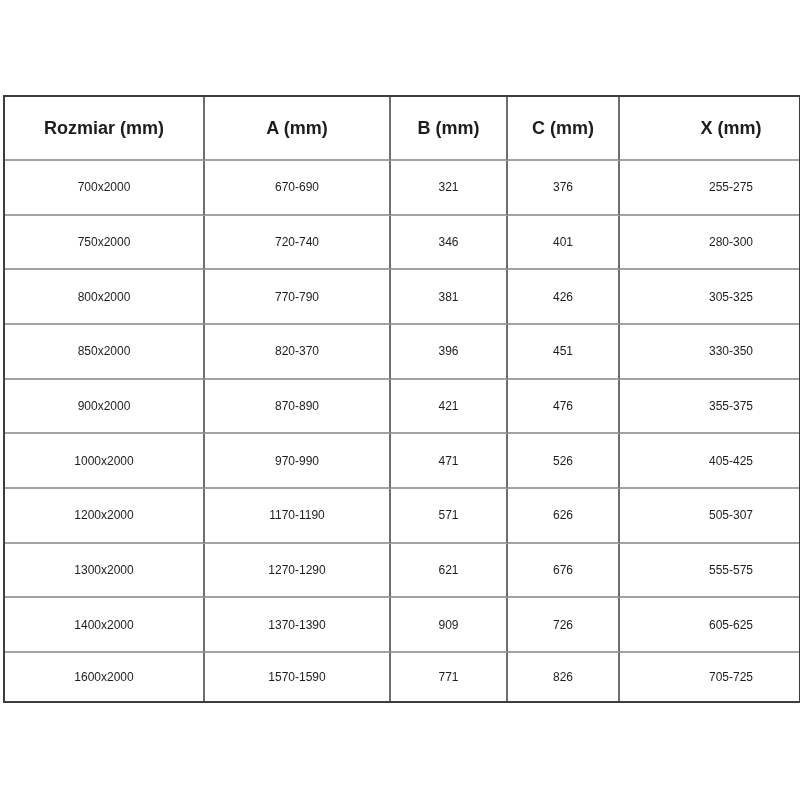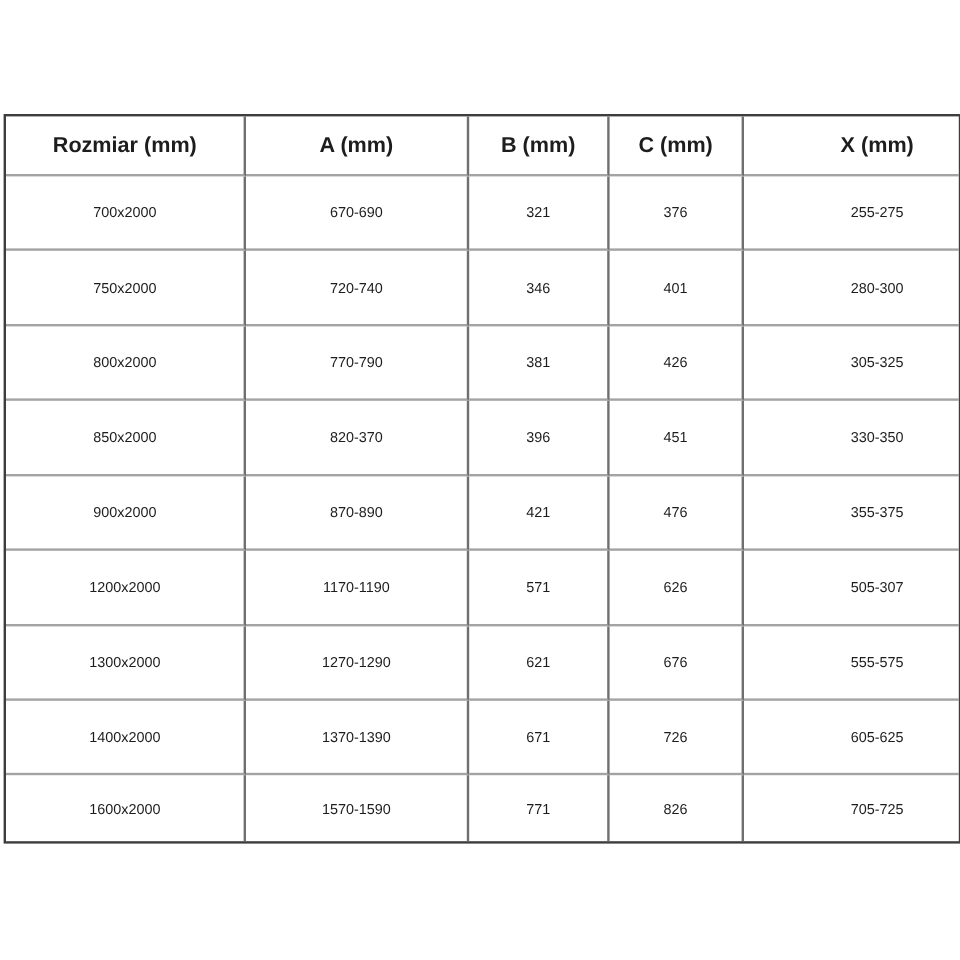--- a/index.html
+++ b/index.html
@@ -28,21 +28,21 @@
     height: 608px;
   }
   table {
     width: 100%;
     height: 100%;
     border-collapse: separate;
     border-spacing: 0;
     table-layout: fixed;
     border: 2px solid var(--border-outer);
   }
-  thead tr { height: 50px; }
+  thead tr { height: 64px; }
   th, td {
     text-align: center;
     vertical-align: middle;
     color: var(--text);
     padding: 0;
     overflow: hidden;
     white-space: nowrap;
   }
   th {
     font-size: 18px;
@@ -110,37 +110,44 @@
           <td>330-350</td>
         </tr>
         <tr>
           <td>900x2000</td>
           <td>870-890</td>
           <td>421</td>
           <td>476</td>
           <td>355-375</td>
         </tr>
         <tr>
+          <td>1000x2000</td>
+          <td>970-990</td>
+          <td>471</td>
+          <td>526</td>
+          <td>405-425</td>
+        </tr>
+        <tr>
           <td>1200x2000</td>
           <td>1170-1190</td>
           <td>571</td>
           <td>626</td>
           <td>505-307</td>
         </tr>
         <tr>
           <td>1300x2000</td>
           <td>1270-1290</td>
           <td>621</td>
           <td>676</td>
           <td>555-575</td>
         </tr>
         <tr>
           <td>1400x2000</td>
           <td>1370-1390</td>
-          <td>671</td>
+          <td>909</td>
           <td>726</td>
           <td>605-625</td>
         </tr>
         <tr>
           <td>1600x2000</td>
           <td>1570-1590</td>
           <td>771</td>
           <td>826</td>
           <td>705-725</td>
         </tr>

